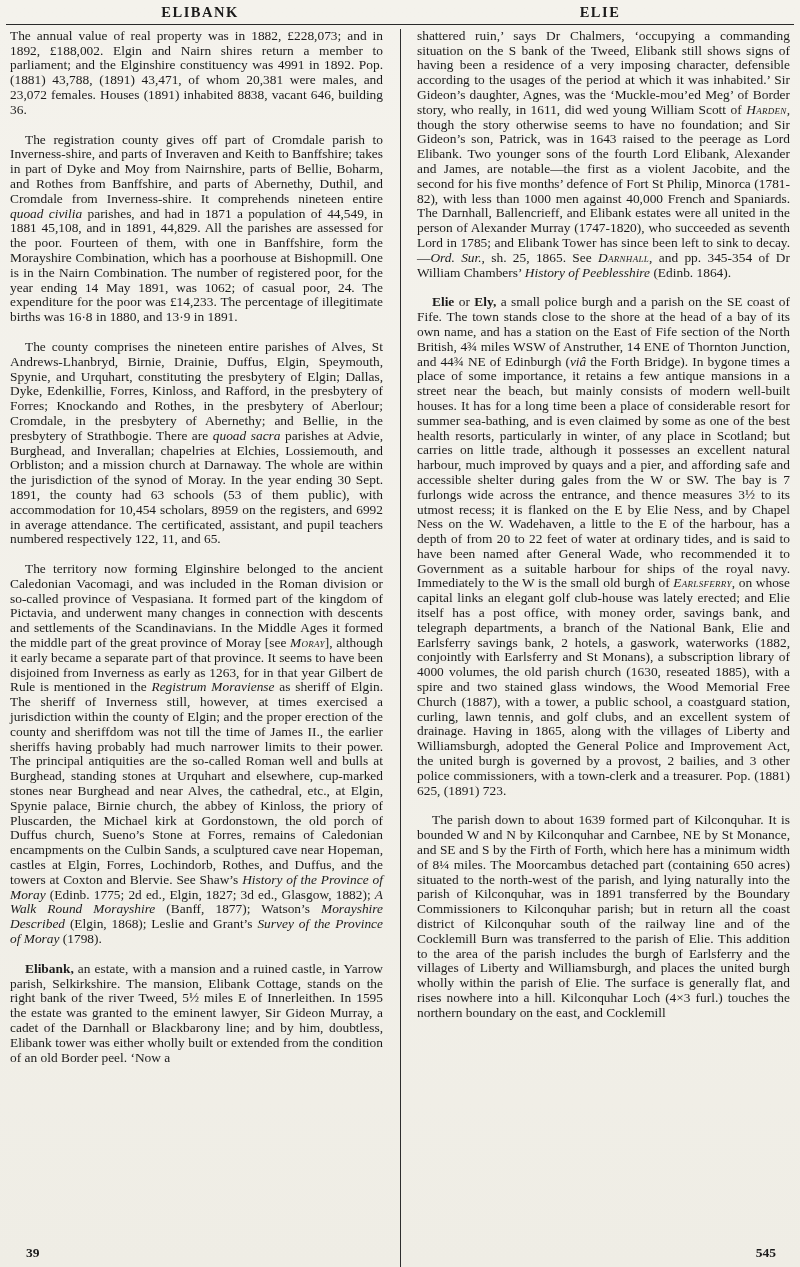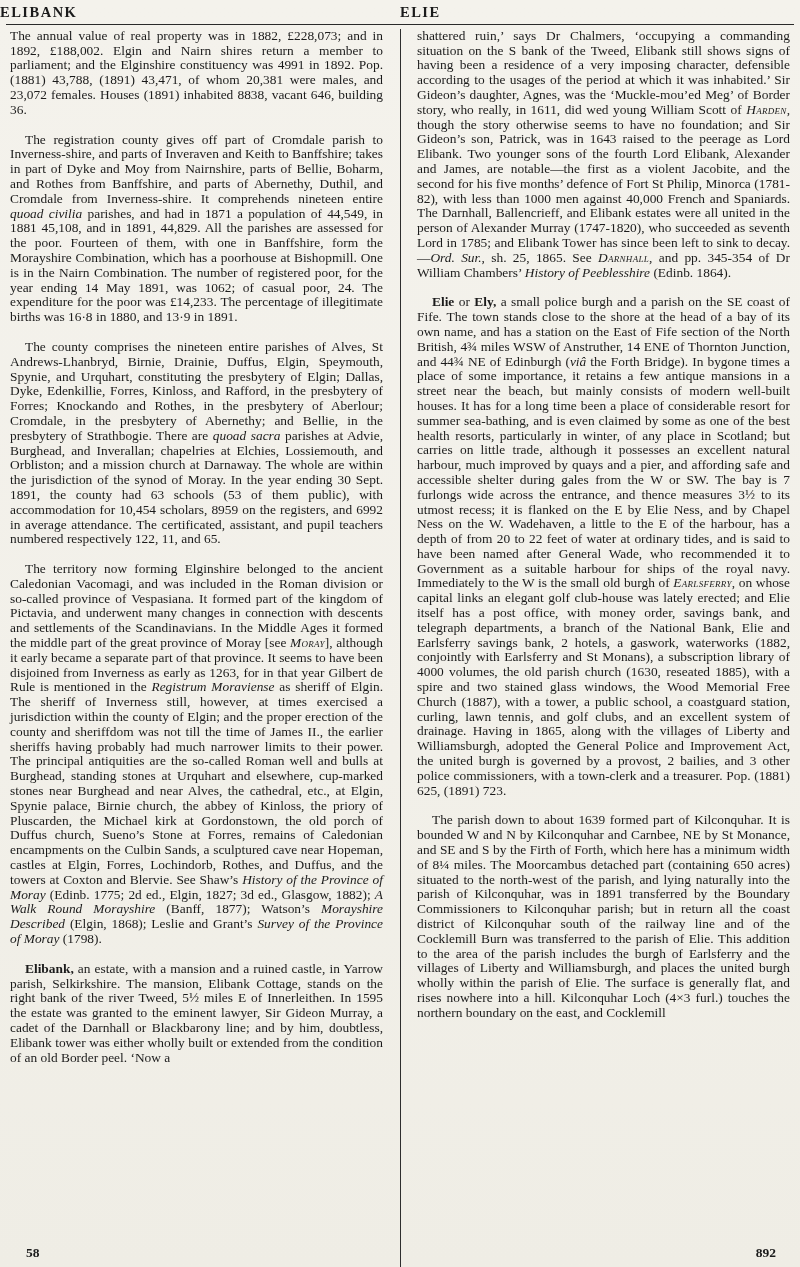--- a/index.html
+++ b/index.html
@@ -11,21 +11,21 @@
     margin:0 auto;
     background:linear-gradient(180deg,#f4f2ec 0%,#f2f0e9 60%,#efede5 100%);
     color:#1b1b1b;
     font-family:"Liberation Serif","DejaVu Serif",serif;
     font-size:13.4px;
     line-height:14.8px;
     box-sizing:border-box;
     overflow:hidden;
   }
   .running-heads{display:flex;padding-top:5px;}
-  .head{flex:1;text-align:left;font-weight:bold;font-size:14.5px;letter-spacing:1.5px;}
+  .head{flex:1;text-align:center;font-weight:bold;font-size:14.5px;letter-spacing:1.5px;}
   .rule{border-top:1.5px solid #2a2a2a;margin:4px 6px 0 6px;}
   .columns{display:flex;padding:4px 10px 0 10px;gap:12px;}
   .col{flex:1;text-align:justify;hyphens:auto;}
   .col-left{padding-right:11px;}
   .col-right{padding-left:11px;}
   .divider{position:absolute;top:29px;bottom:0;left:50%;width:1px;background:#2e2e2e;}
   p.para{margin:0;}
   p.para.indent{text-indent:15px;margin-top:15px;}
   .s-i{font-style:italic;}
   .s-b{font-weight:bold;}
@@ -51,15 +51,15 @@
         <p class="para indent"><span>The county comprises the nineteen entire parishes of Alves, St Andrews-Lhanbryd, Birnie, Drainie, Duffus, Elgin, Speymouth, Spynie, and Urquhart, constituting the presbytery of Elgin; Dallas, Dyke, Edenkillie, Forres, Kinloss, and Rafford, in the presbytery of Forres; Knockando and Rothes, in the presbytery of Aberlour; Cromdale, in the presbytery of Abernethy; and Bellie, in the presbytery of Strathbogie. There are </span><span class="s-i">quoad sacra</span><span> parishes at Advie, Burghead, and Inverallan; chapelries at Elchies, Lossiemouth, and Orbliston; and a mission church at Darnaway. The whole are within the jurisdiction of the synod of Moray. In the year ending 30 Sept. 1891, the county had 63 schools (53 of them public), with accommodation for 10,454 scholars, 8959 on the registers, and 6992 in average attendance. The certificated, assistant, and pupil teachers numbered respectively 122, 11, and 65.</span></p>
         <p class="para indent"><span>The territory now forming Elginshire belonged to the ancient Caledonian Vacomagi, and was included in the Roman division or so-called province of Vespasiana. It formed part of the kingdom of Pictavia, and underwent many changes in connection with descents and settlements of the Scandinavians. In the Middle Ages it formed the middle part of the great province of Moray [see </span><span class="s-sc">Moray</span><span>], although it early became a separate part of that province. It seems to have been disjoined from Inverness as early as 1263, for in that year Gilbert de Rule is mentioned in the </span><span class="s-i">Registrum Moraviense</span><span> as sheriff of Elgin. The sheriff of Inverness still, however, at times exercised a jurisdiction within the county of Elgin; and the proper erection of the county and sheriffdom was not till the time of James II., the earlier sheriffs having probably had much narrower limits to their power. The principal antiquities are the so-called Roman well and bulls at Burghead, standing stones at Urquhart and elsewhere, cup-marked stones near Burghead and near Alves, the cathedral, etc., at Elgin, Spynie palace, Birnie church, the abbey of Kinloss, the priory of Pluscarden, the Michael kirk at Gordonstown, the old porch of Duffus church, Sueno’s Stone at Forres, remains of Caledonian encampments on the Culbin Sands, a sculptured cave near Hopeman, castles at Elgin, Forres, Lochindorb, Rothes, and Duffus, and the towers at Coxton and Blervie. See Shaw’s </span><span class="s-i">History of the Province of Moray</span><span> (Edinb. 1775; 2d ed., Elgin, 1827; 3d ed., Glasgow, 1882); </span><span class="s-i">A Walk Round Morayshire</span><span> (Banff, 1877); Watson’s </span><span class="s-i">Morayshire Described</span><span> (Elgin, 1868); Leslie and Grant’s </span><span class="s-i">Survey of the Province of Moray</span><span> (1798).</span></p>
         <p class="para indent"><span class="s-b">Elibank,</span><span> an estate, with a mansion and a ruined castle, in Yarrow parish, Selkirkshire. The mansion, Elibank Cottage, stands on the right bank of the river Tweed, 5½ miles E of Innerleithen. In 1595 the estate was granted to the eminent lawyer, Sir Gideon Murray, a cadet of the Darnhall or Blackbarony line; and by him, doubtless, Elibank tower was either wholly built or extended from the condition of an old Border peel. ‘Now a</span></p>
       </section>
     <section class="col col-right" id="col-right">
         <p class="para"><span>shattered ruin,’ says Dr Chalmers, ‘occupying a commanding situation on the S bank of the Tweed, Elibank still shows signs of having been a residence of a very imposing character, defensible according to the usages of the period at which it was inhabited.’ Sir Gideon’s daughter, Agnes, was the ‘Muckle-mou’ed Meg’ of Border story, who really, in 1611, did wed young William Scott of </span><span class="s-sc">Harden</span><span>, though the story otherwise seems to have no foundation; and Sir Gideon’s son, Patrick, was in 1643 raised to the peerage as Lord Elibank. Two younger sons of the fourth Lord Elibank, Alexander and James, are notable—the first as a violent Jacobite, and the second for his five months’ defence of Fort St Philip, Minorca (1781-82), with less than 1000 men against 40,000 French and Spaniards. The Darnhall, Ballencrieff, and Elibank estates were all united in the person of Alexander Murray (1747-1820), who succeeded as seventh Lord in 1785; and Elibank Tower has since been left to sink to decay.—</span><span class="s-i">Ord. Sur.</span><span>, sh. 25, 1865. See </span><span class="s-sc">Darnhall</span><span>, and pp. 345-354 of Dr William Chambers’ </span><span class="s-i">History of Peeblesshire</span><span> (Edinb. 1864).</span></p>
         <p class="para indent"><span class="s-b">Elie</span><span> or </span><span class="s-b">Ely,</span><span> a small police burgh and a parish on the SE coast of Fife. The town stands close to the shore at the head of a bay of its own name, and has a station on the East of Fife section of the North British, 4¾ miles WSW of Anstruther, 14 ENE of Thornton Junction, and 44¾ NE of Edinburgh (</span><span class="s-i">viâ</span><span> the Forth Bridge). In bygone times a place of some importance, it retains a few antique mansions in a street near the beach, but mainly consists of modern well-built houses. It has for a long time been a place of considerable resort for summer sea-bathing, and is even claimed by some as one of the best health resorts, particularly in winter, of any place in Scotland; but carries on little trade, although it possesses an excellent natural harbour, much improved by quays and a pier, and affording safe and accessible shelter during gales from the W or SW. The bay is 7 furlongs wide across the entrance, and thence measures 3½ to its utmost recess; it is flanked on the E by Elie Ness, and by Chapel Ness on the W. Wadehaven, a little to the E of the harbour, has a depth of from 20 to 22 feet of water at ordinary tides, and is said to have been named after General Wade, who recommended it to Government as a suitable harbour for ships of the royal navy. Immediately to the W is the small old burgh of </span><span class="s-sc">Earlsferry</span><span>, on whose capital links an elegant golf club-house was lately erected; and Elie itself has a post office, with money order, savings bank, and telegraph departments, a branch of the National Bank, Elie and Earlsferry savings bank, 2 hotels, a gaswork, waterworks (1882, conjointly with Earlsferry and St Monans), a subscription library of 4000 volumes, the old parish church (1630, reseated 1885), with a spire and two stained glass windows, the Wood Memorial Free Church (1887), with a tower, a public school, a coastguard station, curling, lawn tennis, and golf clubs, and an excellent system of drainage. Having in 1865, along with the villages of Liberty and Williamsburgh, adopted the General Police and Improvement Act, the united burgh is governed by a provost, 2 bailies, and 3 other police commissioners, with a town-clerk and a treasurer. Pop. (1881) 625, (1891) 723.</span></p>
         <p class="para indent"><span>The parish down to about 1639 formed part of Kilconquhar. It is bounded W and N by Kilconquhar and Carnbee, NE by St Monance, and SE and S by the Firth of Forth, which here has a minimum width of 8¼ miles. The Moorcambus detached part (containing 650 acres) situated to the north-west of the parish, and lying naturally into the parish of Kilconquhar, was in 1891 transferred by the Boundary Commissioners to Kilconquhar parish; but in return all the coast district of Kilconquhar south of the railway line and of the Cocklemill Burn was transferred to the parish of Elie. This addition to the area of the parish includes the burgh of Earlsferry and the villages of Liberty and Williamsburgh, and places the united burgh wholly within the parish of Elie. The surface is generally flat, and rises nowhere into a hill. Kilconquhar Loch (4×3 furl.) touches the northern boundary on the east, and Cocklemill</span></p>
       </section>
   </main>
-  <div class="folio folio-left">58</div>
-  <div class="folio folio-right">892</div>
+  <div class="folio folio-left">39</div>
+  <div class="folio folio-right">545</div>
 </div>
 
 </body></html>

